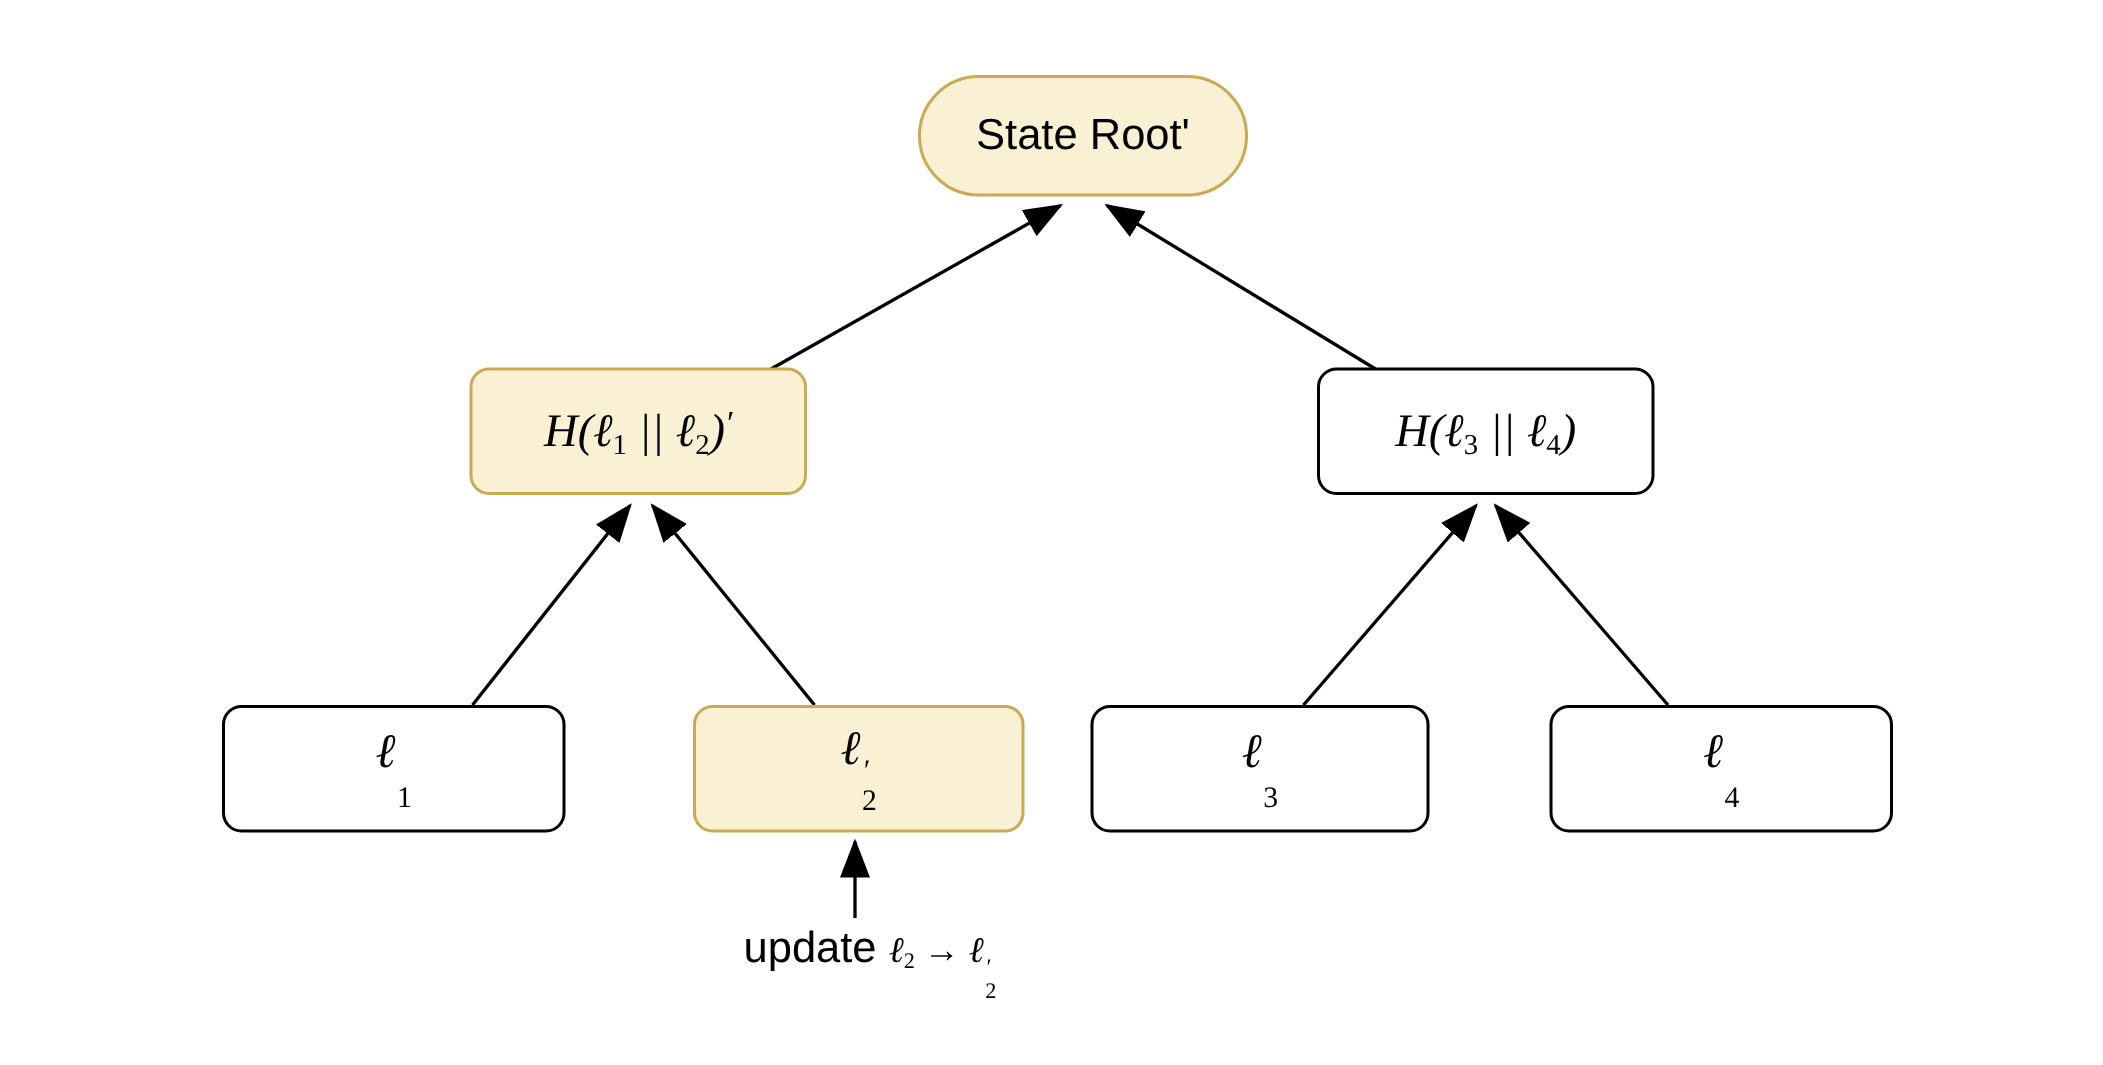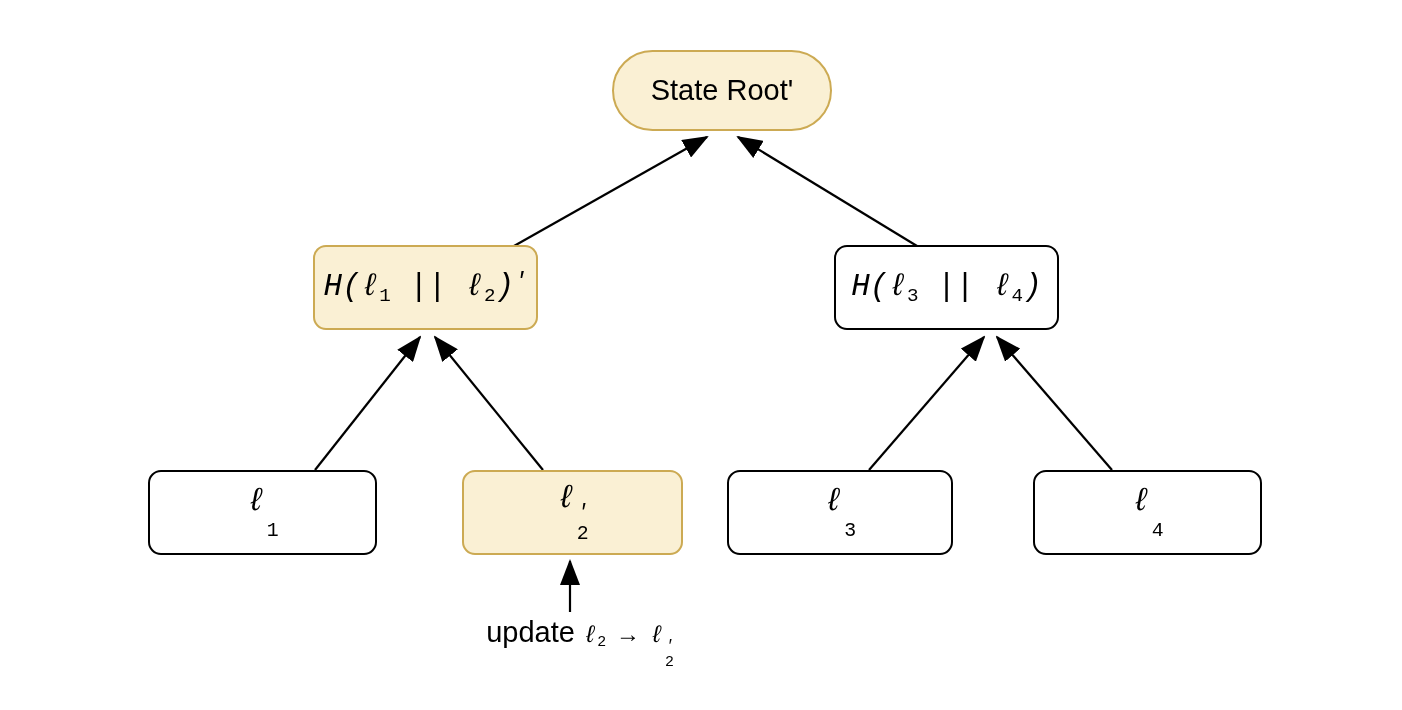--- a/index.html
+++ b/index.html
@@ -13,21 +13,21 @@
   #edges{position:absolute;left:0;top:0;width:1402px;height:710px;}
   .node{
     position:absolute;box-sizing:border-box;
     display:flex;align-items:center;justify-content:center;
     background:#ffffff;border:2.2px solid #000000;border-radius:13px;
     color:#000;white-space:pre;
   }
   .node.hl{background:#FAF0D4;border-color:#CCAA53;}
   .node.stadium{border-radius:41px;}
   .sans-label{font-family:"Liberation Sans",sans-serif;font-size:29px;font-style:normal;}
-  .math{font-family:Liberation Mono, monospace;font-style:italic;font-size:31px;white-space:pre;}
+  .math{font-family:Liberation Serif, serif;font-style:italic;font-size:31px;white-space:pre;}
   .math sub{font-size:62%;font-style:normal;vertical-align:-0.3em;line-height:1;}
   .pr{font-size:72%;font-style:italic;vertical-align:0.35em;line-height:1;}
   .ss{
     display:inline-flex;flex-direction:column;align-items:flex-start;
     font-size:62%;font-style:normal;line-height:1.05;
     vertical-align:-0.55em;margin-left:1px;
   }
   .ss .ss-top{min-height:1em;font-style:italic;}
   .ss .ss-bot{min-height:1em;}
   #annotation{
@@ -57,21 +57,21 @@
   </svg>
 
   <div class="node hl stadium" style="left:612px;top:50px;width:220px;height:81px;">
     <span class="sans-label">State Root'</span>
   </div>
 
   <div class="node hl" style="left:313px;top:245px;width:225px;height:85px;">
     <span class="math"><span>H(ℓ</span><sub>1</sub><span> || ℓ</span><sub>2</sub><span>)</span><span class="pr">′</span></span>
   </div>
 
-  <div class="node" style="left:834px;top:245px;width:225px;height:85px;">
+  <div class="node" style="left:878px;top:245px;width:225px;height:85px;">
     <span class="math"><span>H(ℓ</span><sub>3</sub><span> || ℓ</span><sub>4</sub><span>)</span><span class="pr"></span></span>
   </div>
 
   <div class="node" style="left:148px;top:470px;width:229px;height:85px;font-size:32px;">
     <span class="math" style="font-size:32px;"><span>ℓ</span><span class="ss"><span class="ss-top"></span><span class="ss-bot">1</span></span></span>
   </div>
 
   <div class="node hl" style="left:462px;top:470px;width:221px;height:85px;font-size:32px;">
     <span class="math" style="font-size:32px;"><span>ℓ</span><span class="ss"><span class="ss-top">′</span><span class="ss-bot">2</span></span></span>
   </div>

